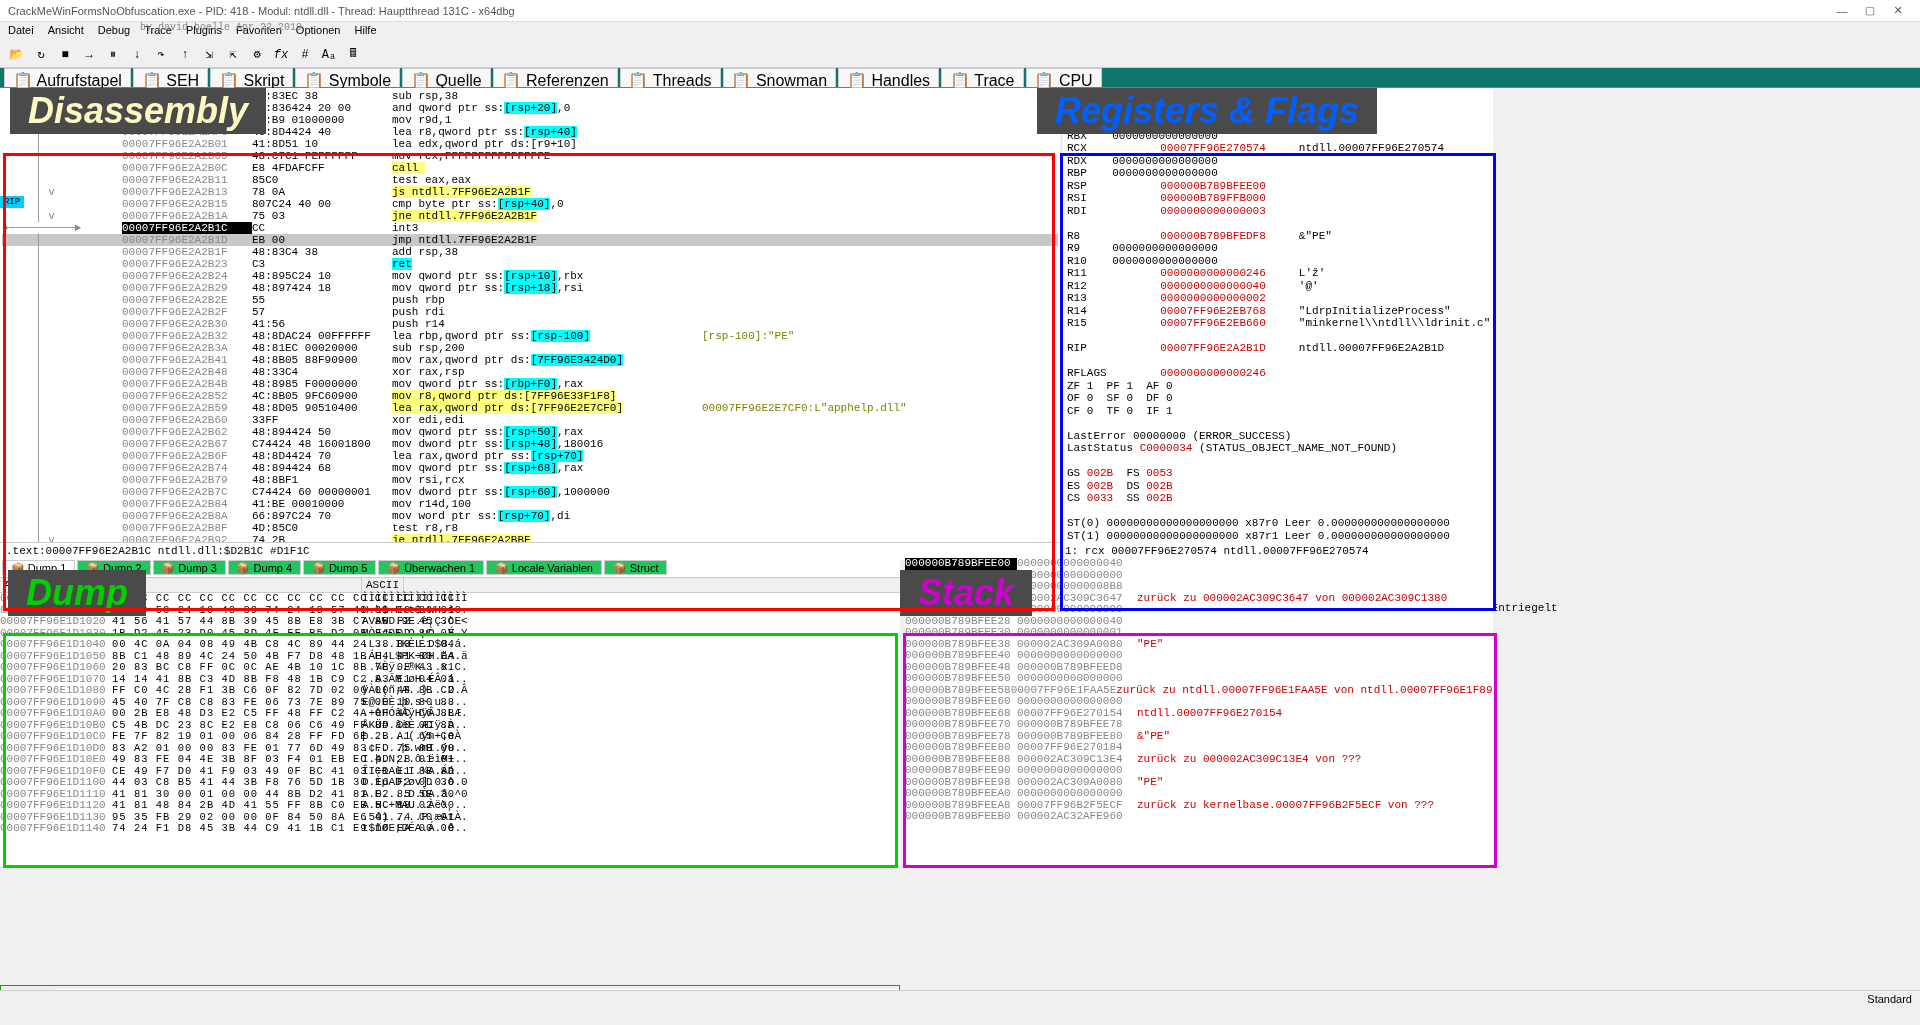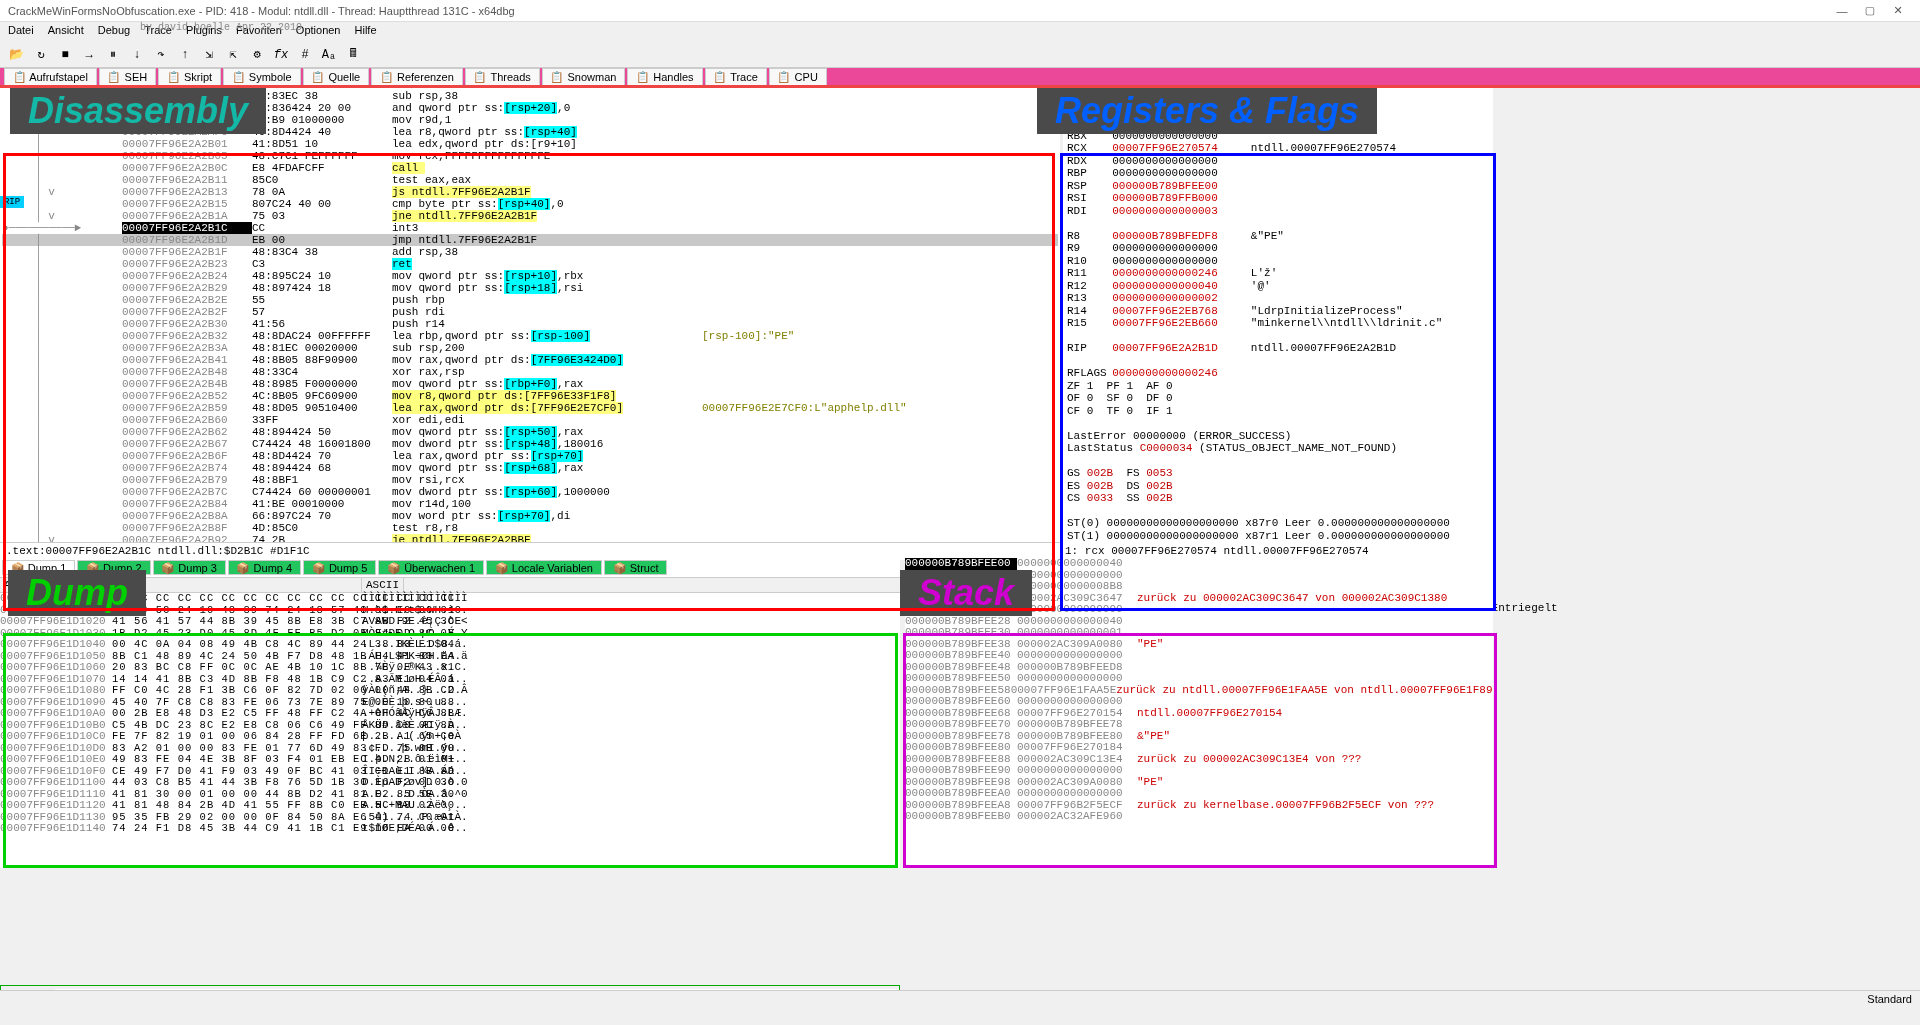--- a/index.html
+++ b/index.html
@@ -4,46 +4,46 @@
 <style>
 *{margin:0;padding:0;box-sizing:border-box;}
 body{font-family:"Consolas","Courier New",monospace;font-size:11px;background:#f0f0f0;color:#000;overflow:hidden;width:1920px;height:1025px;position:relative;}
 .titlebar{height:22px;background:#fff;display:flex;align-items:center;padding:0 8px;color:#555;font-size:11px;font-family:"Segoe UI",sans-serif;border-bottom:1px solid #ddd;}
 .titlebar .spacer{flex:1;}
 .winbtn{width:28px;text-align:center;color:#555;}
 .author{position:absolute;top:22px;left:140px;color:#888;font-size:10px;}
 .menubar{height:20px;background:#f0f0f0;display:flex;gap:14px;padding:2px 8px;color:#000;font-family:"Segoe UI",sans-serif;}
 .toolbar{height:26px;background:#f0f0f0;display:flex;gap:6px;padding:2px 8px;align-items:center;border-bottom:1px solid #ccc;}
 .toolbar .ico{width:18px;height:18px;display:inline-flex;align-items:center;justify-content:center;font-size:12px;}
-.tabs1{height:20px;background:#ec4899;display:flex;gap:2px;padding:0 4px;border-bottom:3px solid #ef4444;font-family:"Segoe UI",sans-serif;font-size:11px;}
+.tabs1{height:20px;background:#0f766e;display:flex;gap:2px;padding:0 4px;border-bottom:1px solid #ef4444;font-family:"Segoe UI",sans-serif;font-size:16px;}
 .tabs1 .t{padding:2px 8px;background:#f8f8f8;border:1px solid #ccc;border-bottom:none;cursor:pointer;}
 .main{position:relative;height:870px;}
 .disasm{position:absolute;left:0;top:0;width:1060px;height:455px;background:#fff;overflow:hidden;}
 .disasm-inner{padding:2px;line-height:12px;}
 .drow{display:flex;white-space:pre;}
 .gutter{width:120px;color:#888;}
 .addr{width:130px;color:#888;}
 .bytes{width:140px;color:#000;}
 .mnem{width:310px;}
 .cmt{color:#808000;}
 .hl-addr{background:#000;color:#fff;}
 .hl-yellow{background:#ffff80;}
 .hl-cyan{background:#00ffff;}
 .red{color:#c00000;}
 .registers{position:absolute;left:1063px;top:0;width:430px;height:455px;background:#fff;padding:4px;line-height:12.5px;overflow:hidden;}
 .registers .r{white-space:pre;}
 .regname{color:#000;display:inline-block;width:32px;}
 .regval{color:#000;}
-.regval.changed{color:#c00;}
+.regval.changed{color:#c00;margin-left:48px;}
 .box-disasm{position:absolute;left:3px;top:65px;width:1052px;height:458px;border:3px solid #ff0000;pointer-events:none;}
 .box-regs{position:absolute;left:1060px;top:65px;width:436px;height:458px;border:3px solid #0000ff;pointer-events:none;}
 .box-dump{position:absolute;left:3px;top:545px;width:895px;height:235px;border:3px solid #00d000;pointer-events:none;}
 .box-stack{position:absolute;left:903px;top:545px;width:594px;height:235px;border:3px solid #d000d0;pointer-events:none;}
 .biglabel{position:absolute;font-family:"Segoe UI",sans-serif;font-size:36px;font-weight:bold;font-style:italic;padding:2px 18px;background:#4a4a4a;}
-.lbl-disasm{left:10px;top:0;color:#14b8a6;}
+.lbl-disasm{left:10px;top:0;color:#fef9c3;}
 .lbl-regs{left:1037px;top:0;color:#0060ff;}
 .lbl-dump{left:8px;top:482px;color:#00d000;text-align:right;}
 .lbl-stack{left:900px;top:482px;color:#d000d0;}
 .regcombo{position:absolute;left:1060px;top:508px;height:20px;display:flex;align-items:center;gap:6px;font-size:11px;}
 .regcombo select{width:360px;}
 .mid{position:absolute;left:0;top:454px;width:1060px;height:18px;background:#fff;border-top:1px solid #ccc;padding:2px 6px;}
 .argrows{position:absolute;left:1063px;top:455px;width:430px;height:70px;background:#fff;line-height:12px;padding:2px;}
 .dump{position:absolute;left:0;top:470px;width:900px;height:310px;background:#fff;}
 .dumptabs{height:20px;display:flex;gap:2px;padding:2px;border-bottom:1px solid #ccc;font-family:"Segoe UI",sans-serif;}
 .dumptabs .dt{padding:1px 8px;border:1px solid #ccc;background:#22c55e;cursor:pointer;font-size:11px;}

